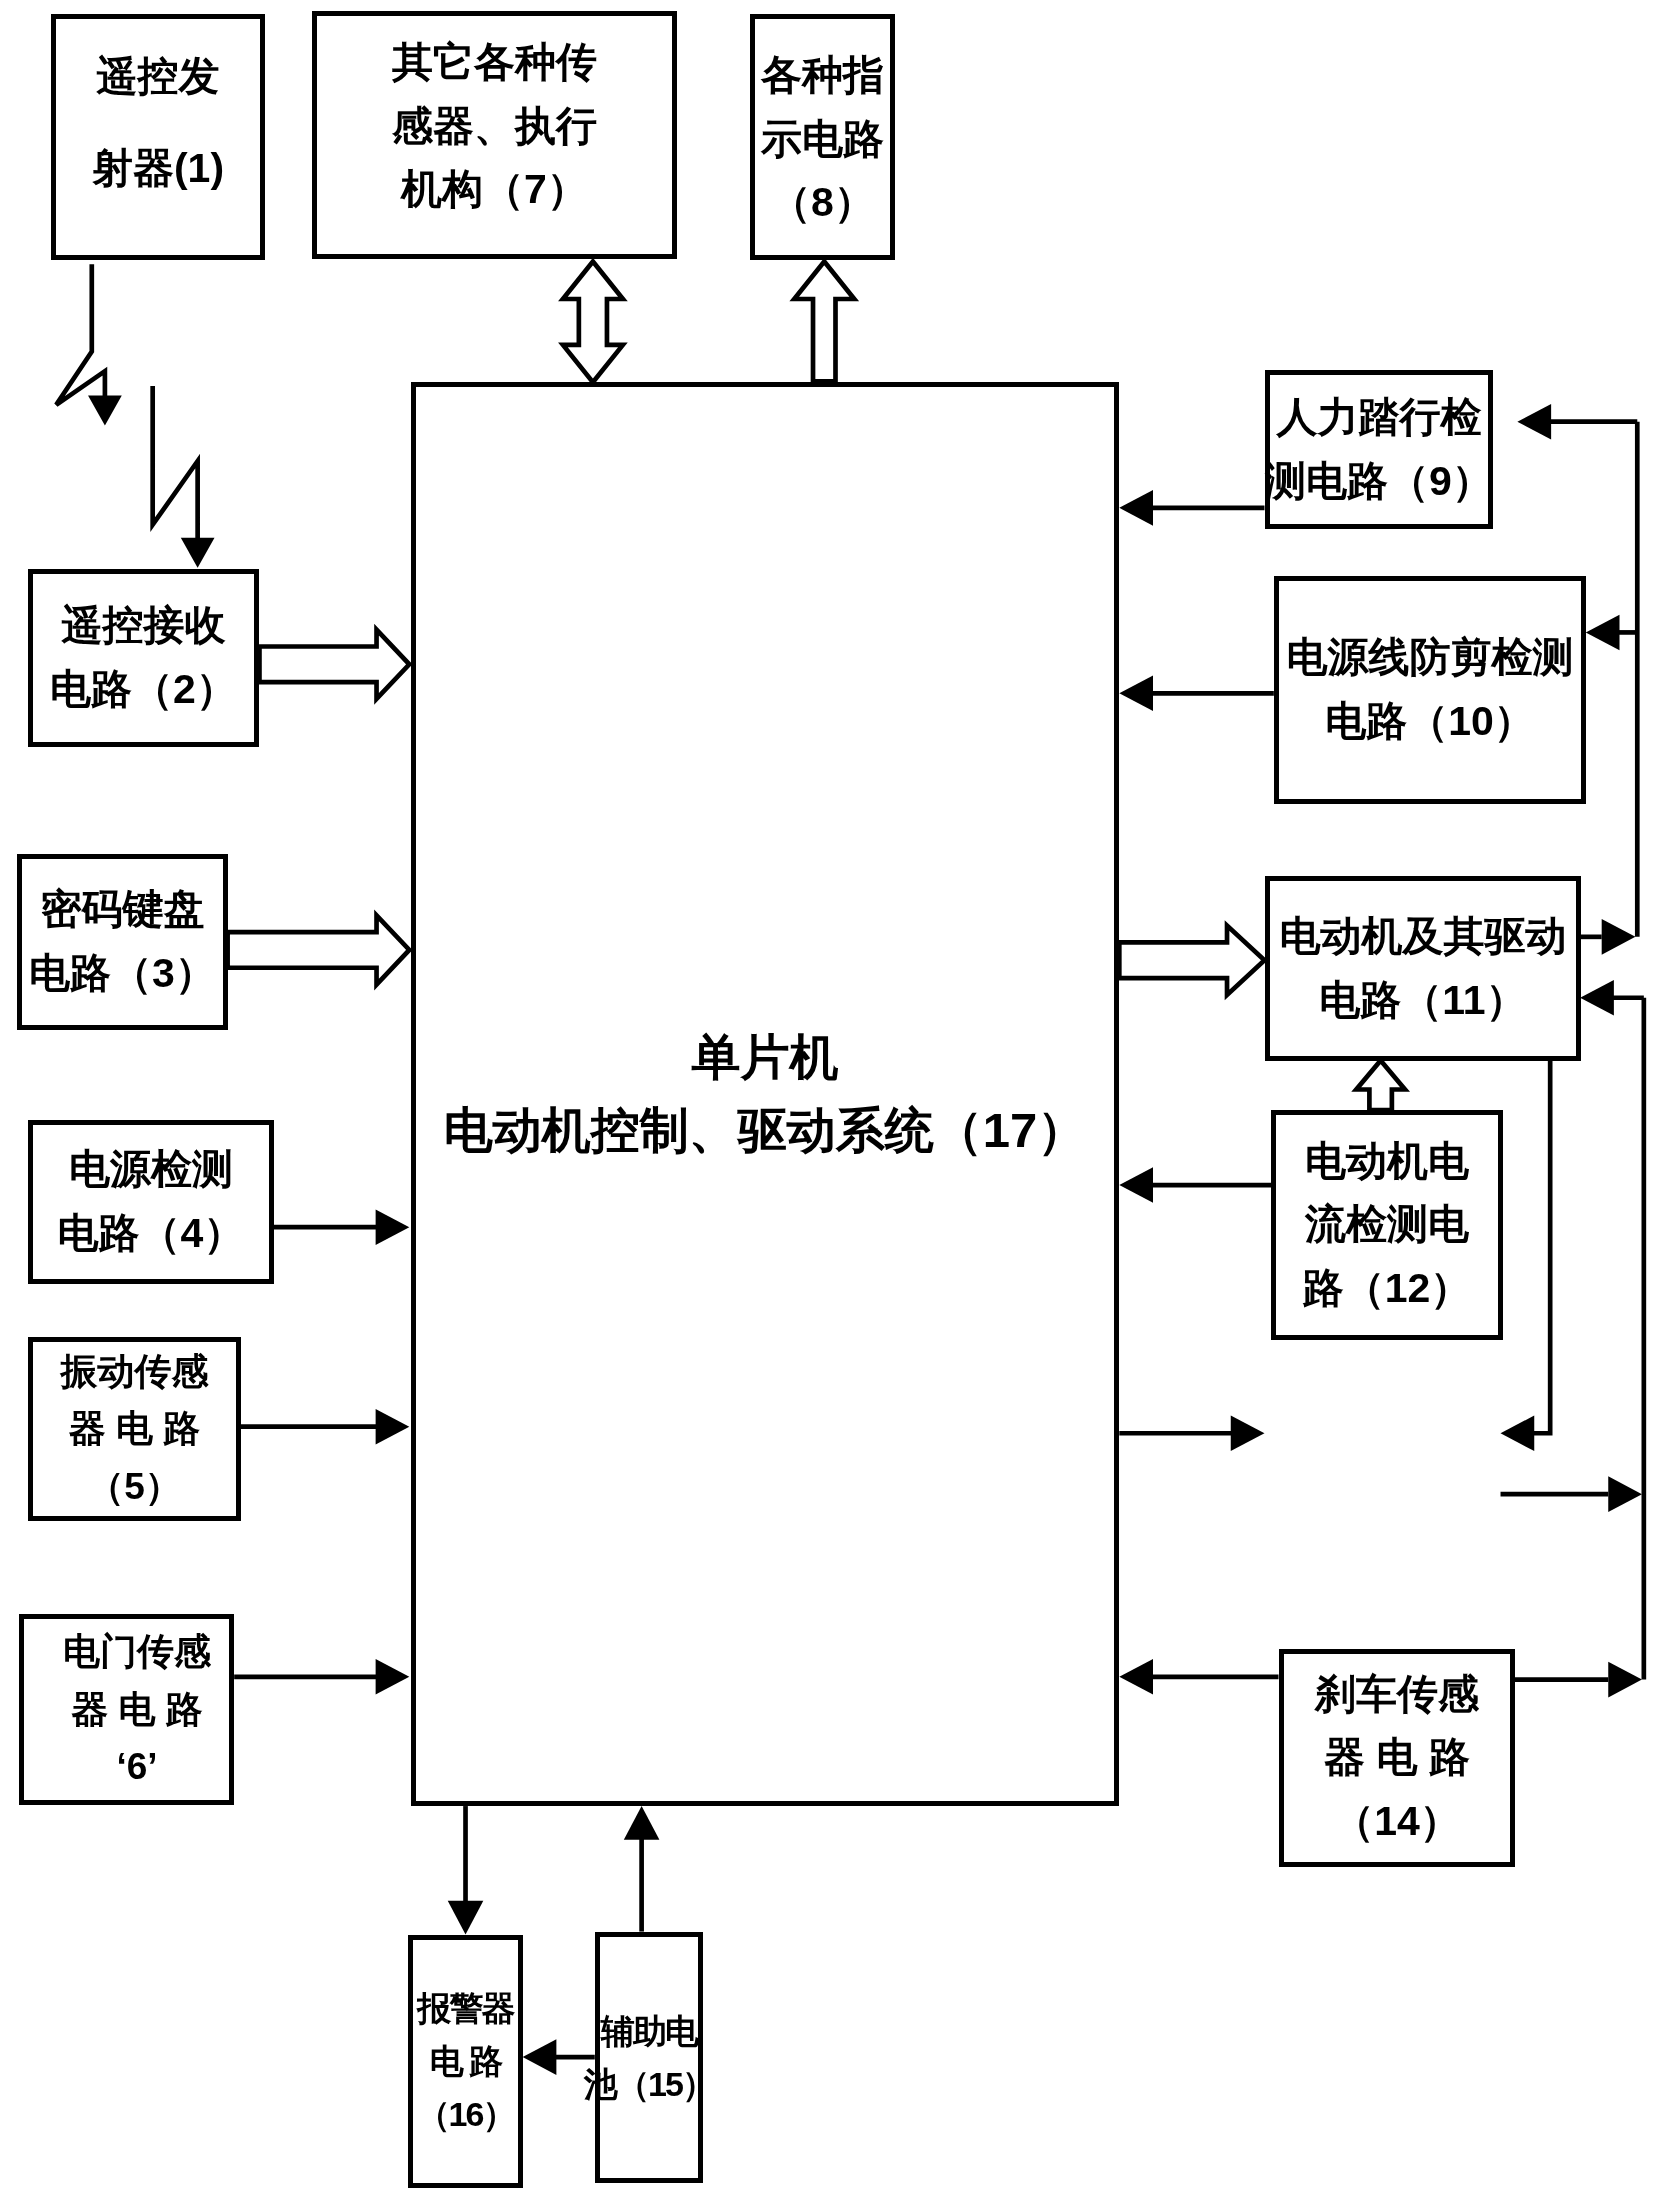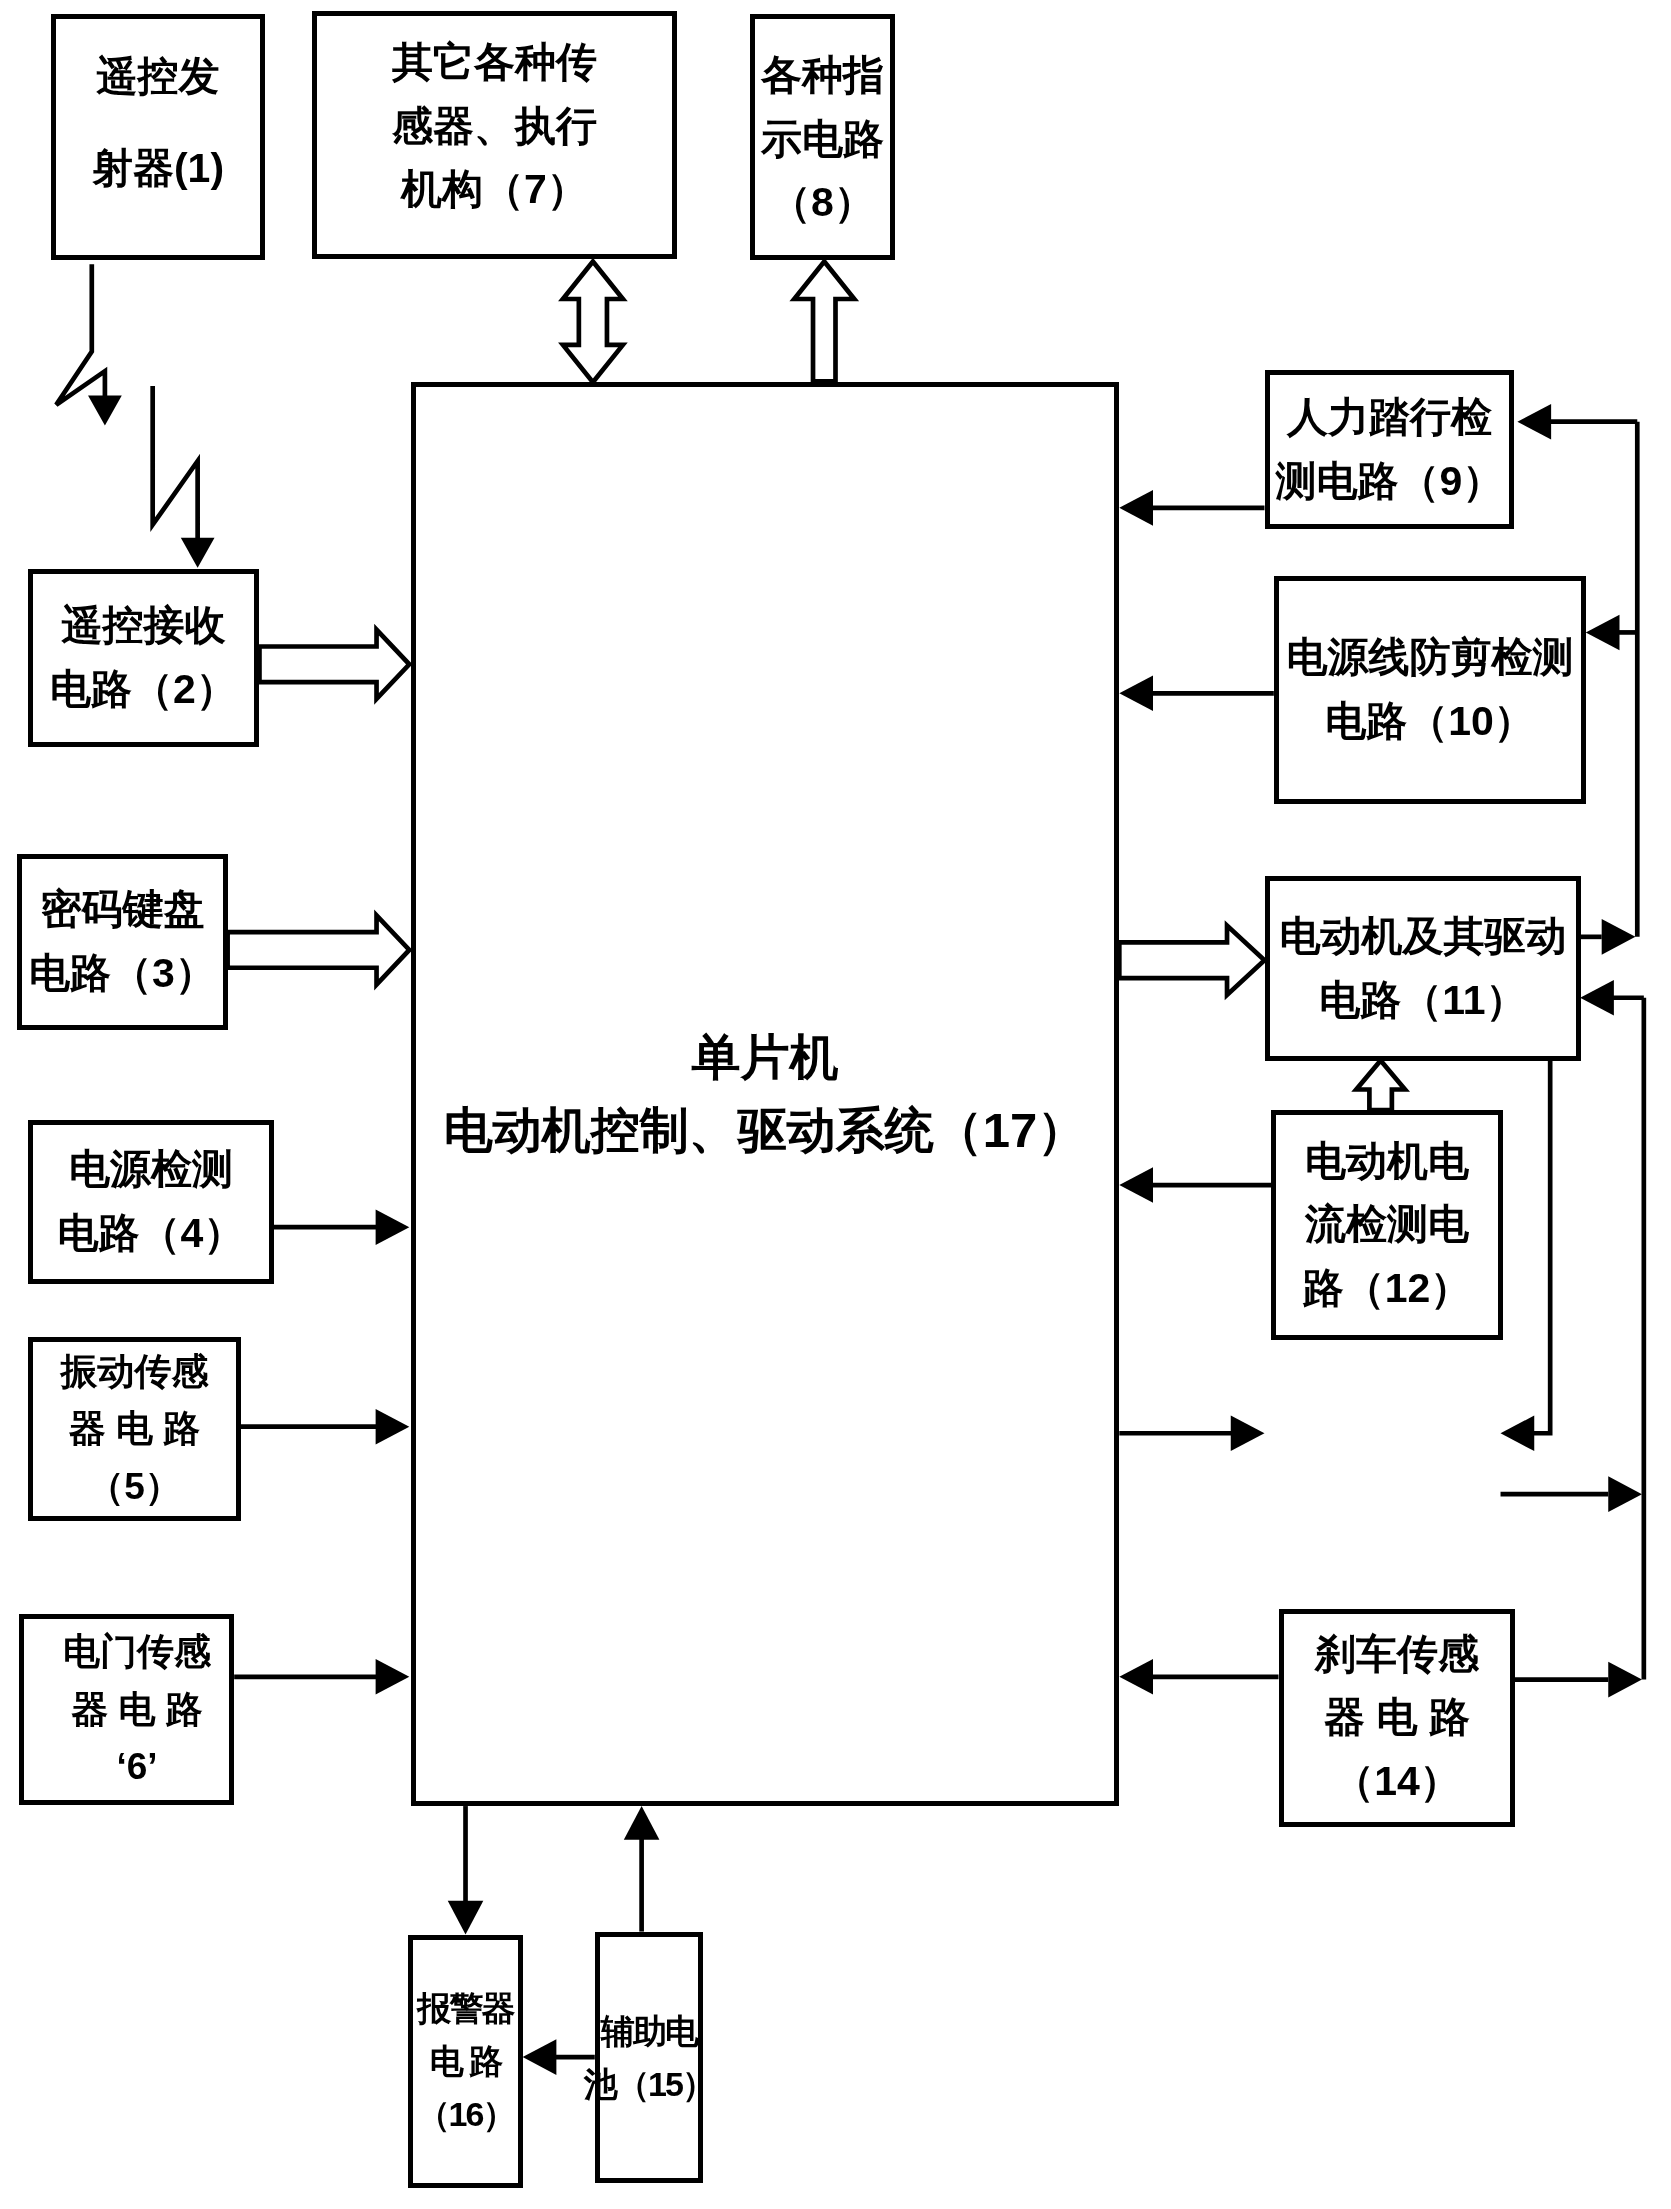--- a/index.html
+++ b/index.html
@@ -33,26 +33,26 @@
   #b1 {left:51px;  top:14px;   width:214px; height:246px; padding-top:26px;gap:28px;}
   #b7 {left:312px; top:11.2px;   width:365px; height:248px; padding-top:15px;}
   #b8 {left:750px; top:14px;   width:145px; height:246px; padding-top:25px;}
   #b2 {left:28px;  top:569px;  width:231px; height:178px;}
   #b3 {left:17px;  top:854px;  width:211px; height:176px;}
   #b4 {left:28px;  top:1120px; width:246px; height:164px;}
   #b5 {left:28px;  top:1337px; width:213px; height:184px;}
   #b6 {left:19px;  top:1614px; width:215px; height:191px;padding-left:21px;}
   #b17{left:411px; top:382px;  width:708px; height:1424px;}
   #b17 .ln{line-height:1.5;font-size:49px;}
-  #b9 {left:1265px;top:370px;  width:249px; height:159px;}
+  #b9 {left:1265px;top:370px;  width:228px; height:159px;}
   #b10{left:1274px;top:576px;  width:312px; height:228px;}
   #b11{left:1265px;top:876px;  width:316px; height:185px;}
   #b12{left:1271px;top:1110px; width:232px; height:230px;}
   #b13{left:1265px;top:1371px; width:236px; height:206px;}
-  #b14{left:1279px;top:1609px; width:236px; height:218px;}
+  #b14{left:1279px;top:1649px; width:236px; height:218px;}
   #b16{left:408px; top:1935px; width:115px; height:253px;}
   #b15{left:595px; top:1932px; width:108px; height:251px;}
 </style>
 </head>
 <body>
 
 <div id="stage">
 
   <svg id="wires" viewBox="0 0 1784 2358" xmlns="http://www.w3.org/2000/svg">
     <g stroke="#000" stroke-width="5" fill="none" stroke-linejoin="miter">

